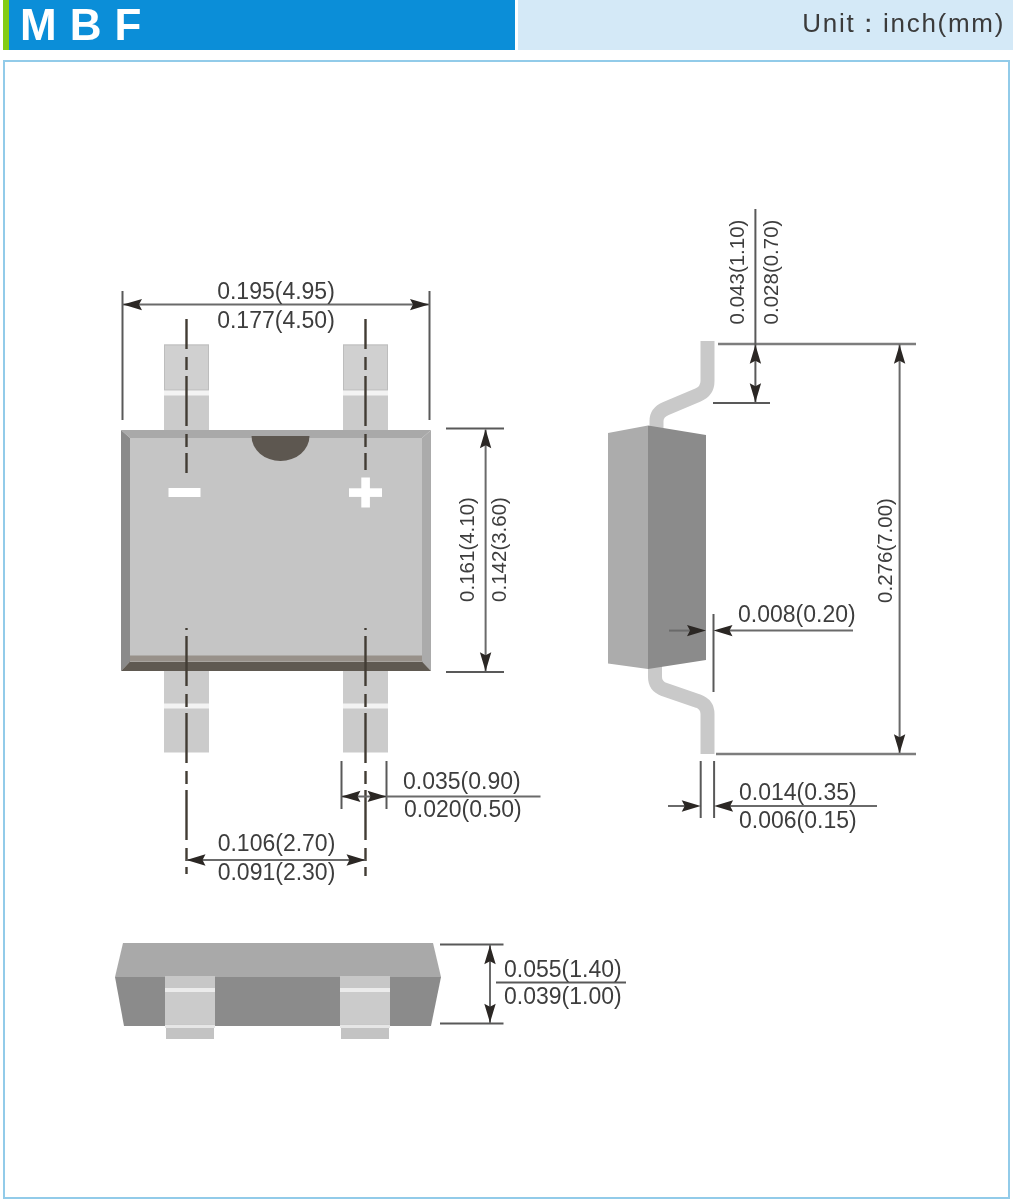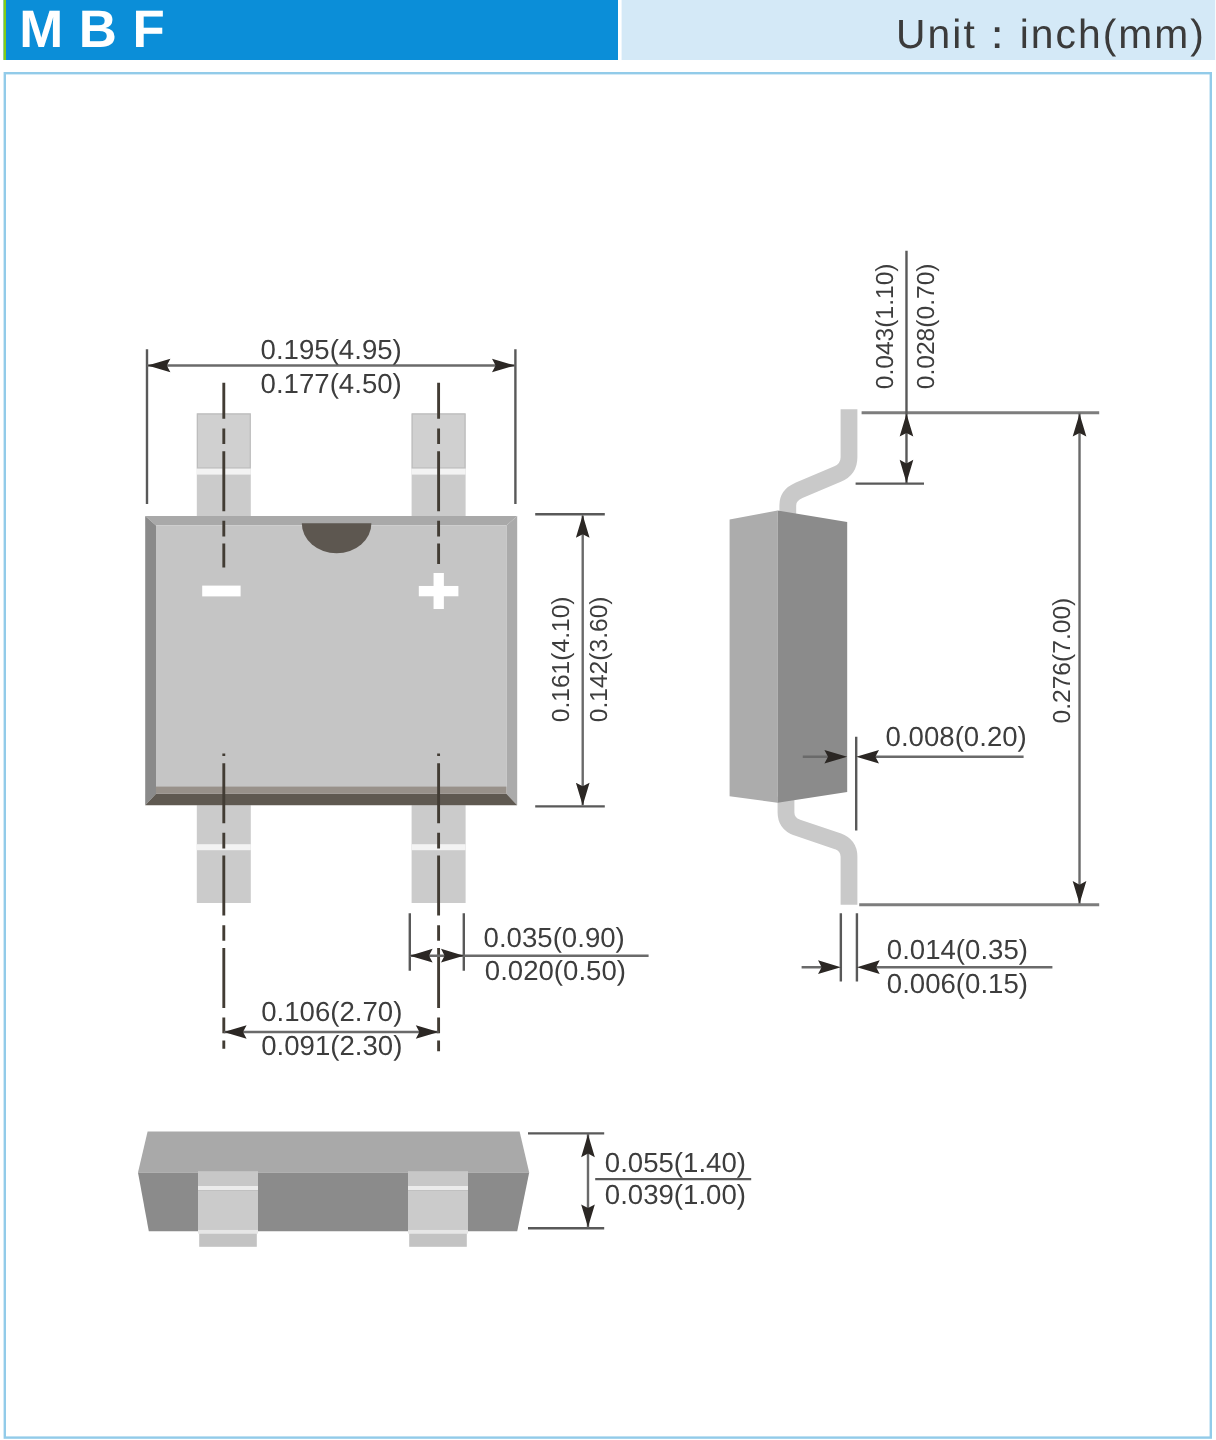--- a/index.html
+++ b/index.html
@@ -1,23 +1,23 @@
 <!DOCTYPE html>
 <html><head>
 <meta charset="utf-8">
 <style>
   html,body{margin:0;padding:0;background:#ffffff;}
   #page{position:relative;width:1013px;height:1200px;overflow:hidden;background:#ffffff;filter:blur(0.6px);
         font-family:"Liberation Sans",sans-serif;}
   #bluebar{position:absolute;left:3px;top:0;width:512px;height:50px;background:#0b8ed8;
-           border-left:2px solid #84cc16;box-sizing:border-box;padding-left:42px;}
+           border-left:6px solid #84cc16;box-sizing:border-box;padding-left:42px;}
   #bluebar span{position:absolute;left:11px;top:0px;color:#ffffff;font-size:44px;font-weight:bold;
            letter-spacing:13px;}
   #lightbar{position:absolute;left:518px;top:0;width:495px;height:50px;background:#d4e9f7;}
-  #lightbar span{position:absolute;right:8px;top:6px;color:#3b3b3b;font-size:34px;letter-spacing:1.7px;}
+  #lightbar span{position:absolute;right:8px;top:6px;color:#3b3b3b;font-size:26px;letter-spacing:1.7px;}
   #box{position:absolute;left:3px;top:60px;width:1003px;height:1135px;border:2px solid #92cbe9;background:#ffffff;}
   svg{position:absolute;left:0;top:0;}
   text{fill:#3d3d3d;font-family:"Liberation Sans",sans-serif;}
   .h{font-size:23px;}
   .v{font-size:20.5px;}
 </style>
 </head>
 <body>
 <div id="page">
   <div id="bluebar">

